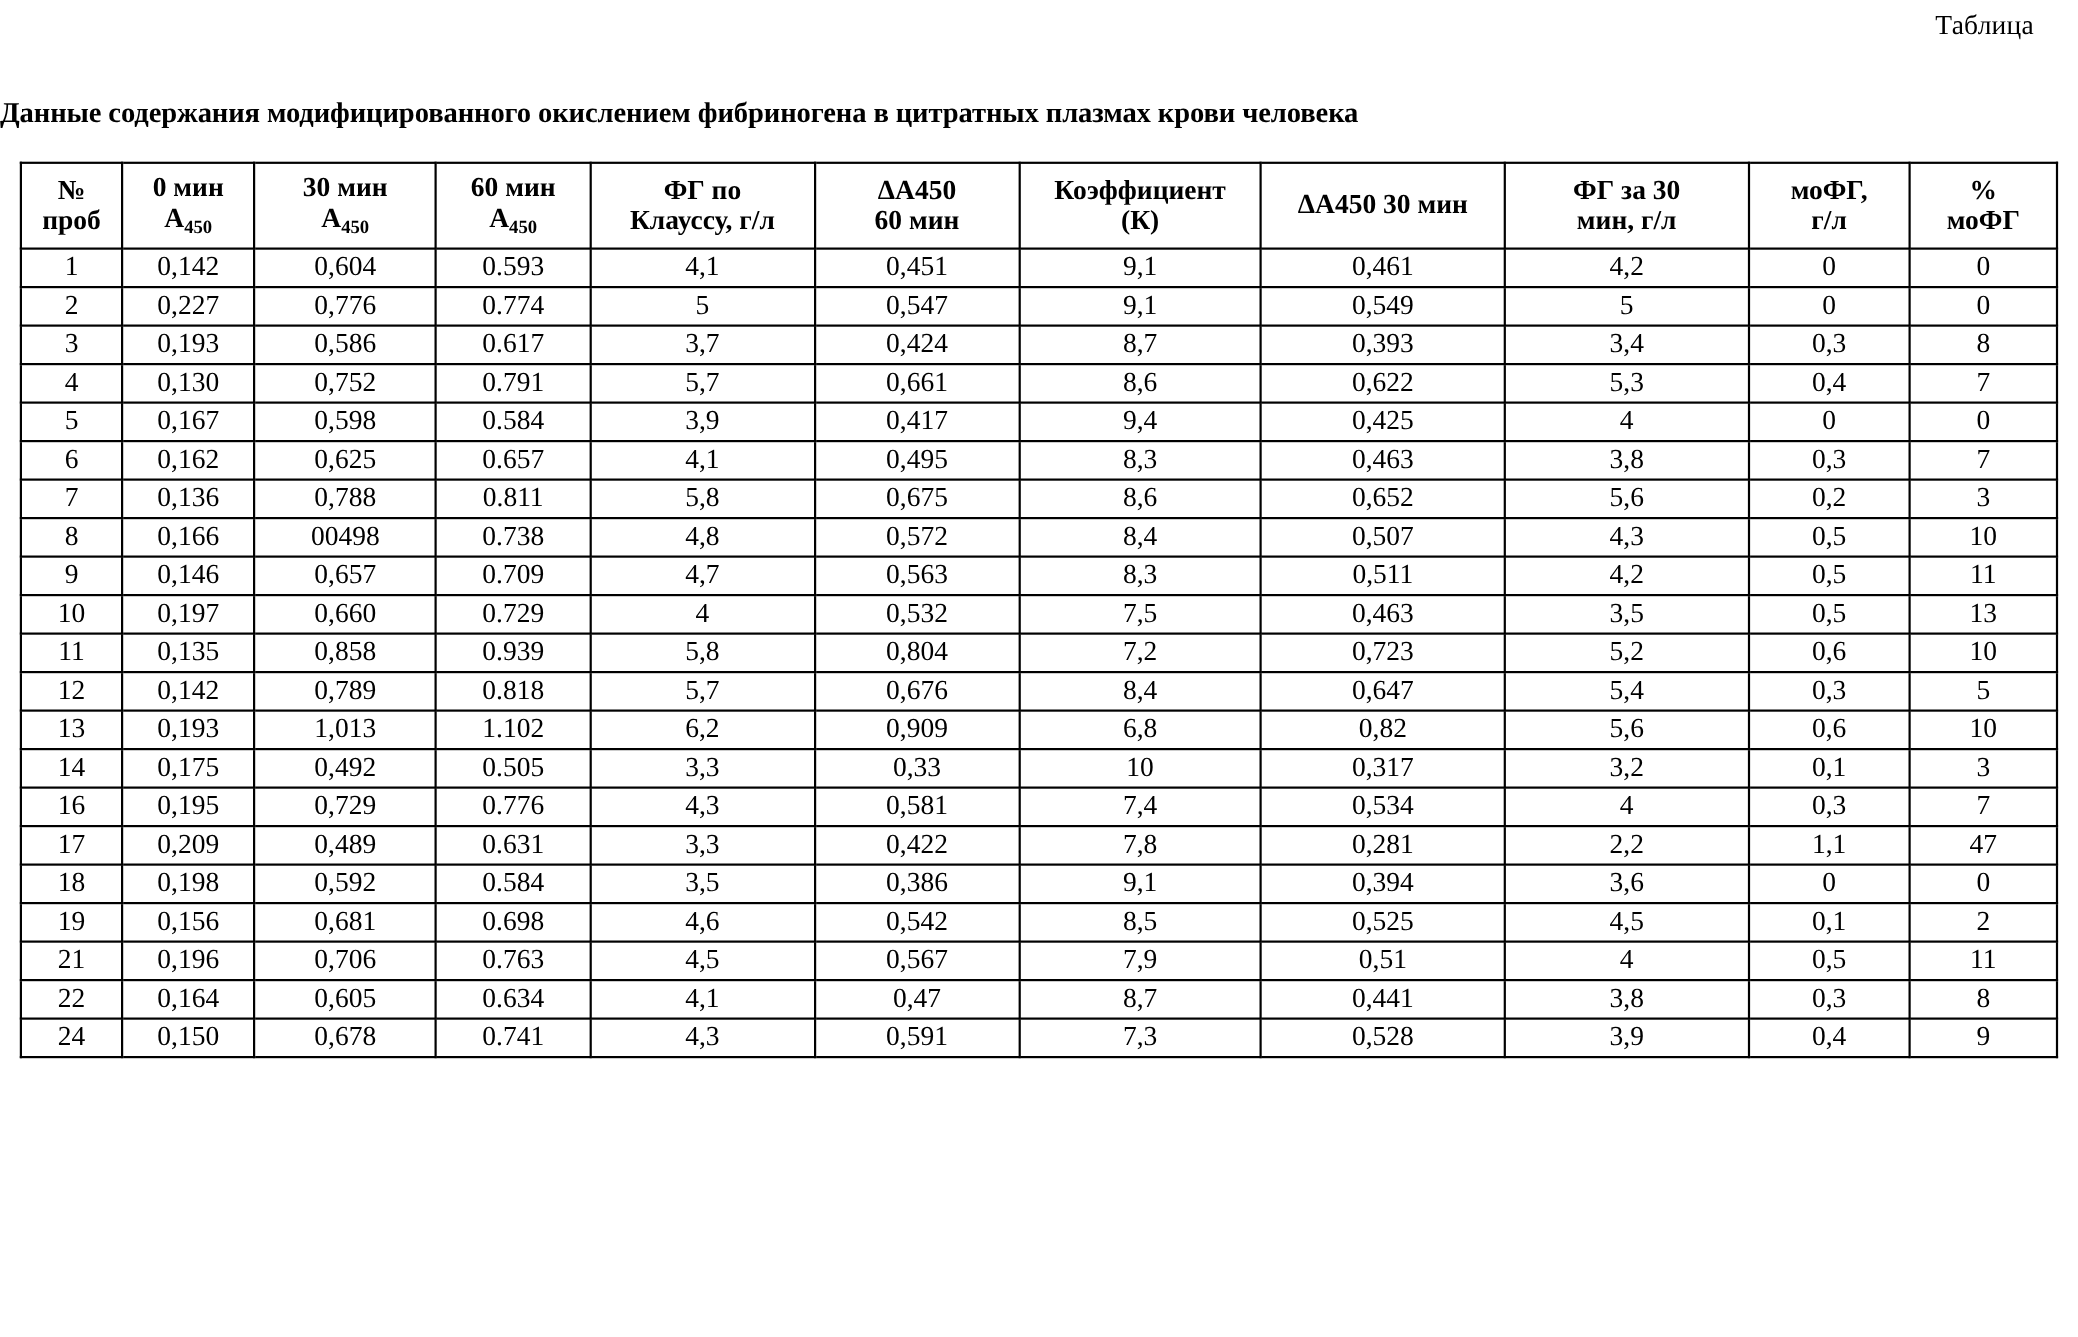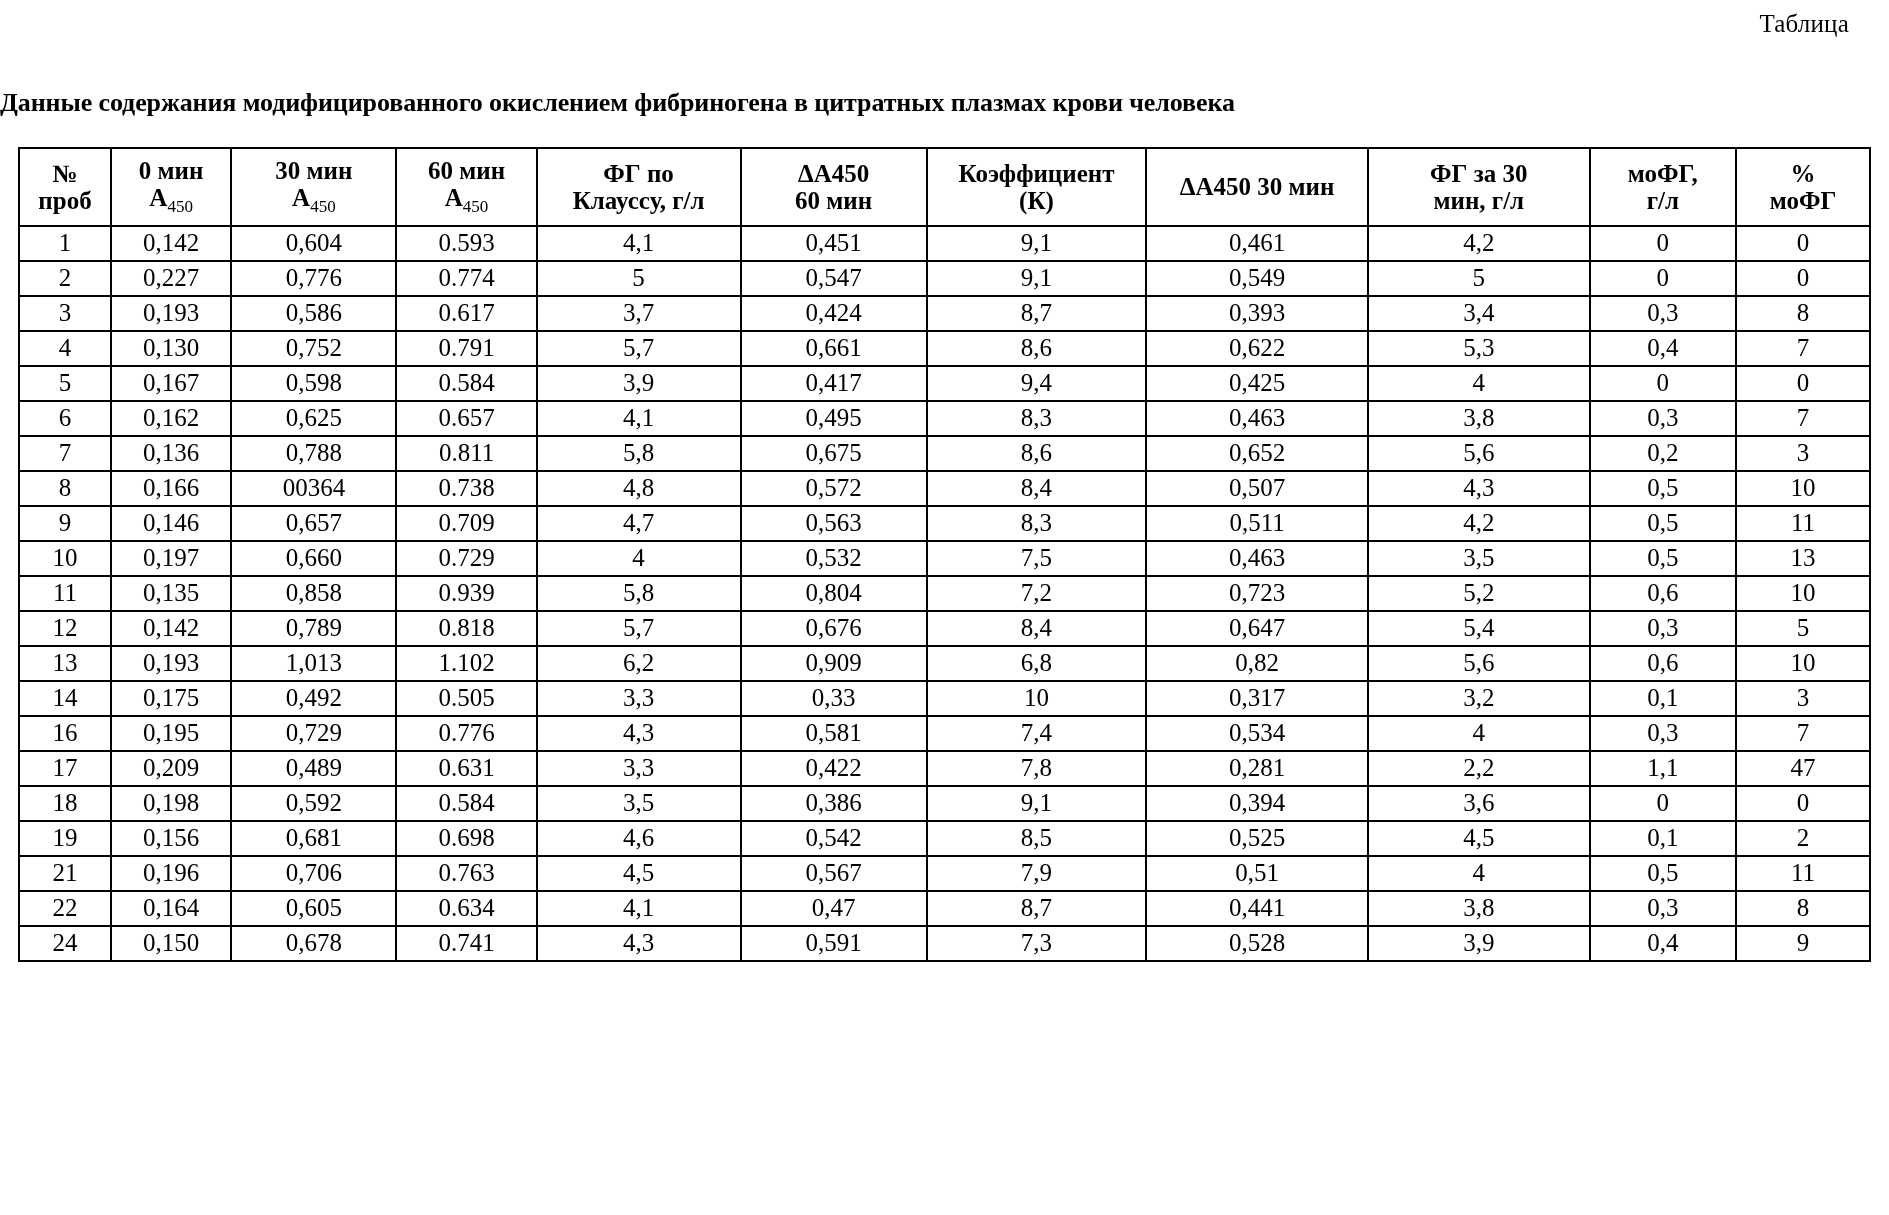--- a/index.html
+++ b/index.html
@@ -65,21 +65,21 @@
   table.data thead th {
     font-weight: bold;
     font-size: 25px;
     line-height: 1.1;
     height: 78px;
     padding: 3px 2px;
   }
   table.data thead th .sub {
     font-size: 17px;
     vertical-align: sub;
-    font-weight: normal;
+    font-weight: bold;
   }
   table.data tbody td {
     font-weight: 400;
   }
   
   col.c0  { width: 88px; }
   col.c1  { width: 115px; }
   col.c2  { width: 158px; }
   col.c3  { width: 134px; }
   col.c4  { width: 195px; }
@@ -250,21 +250,21 @@
             <td>0,675</td>
             <td>8,6</td>
             <td>0,652</td>
             <td>5,6</td>
             <td>0,2</td>
             <td>3</td>
           </tr>
           <tr>
             <td>8</td>
             <td>0,166</td>
-            <td>00364</td>
+            <td>00498</td>
             <td>0.738</td>
             <td>4,8</td>
             <td>0,572</td>
             <td>8,4</td>
             <td>0,507</td>
             <td>4,3</td>
             <td>0,5</td>
             <td>10</td>
           </tr>
           <tr>

